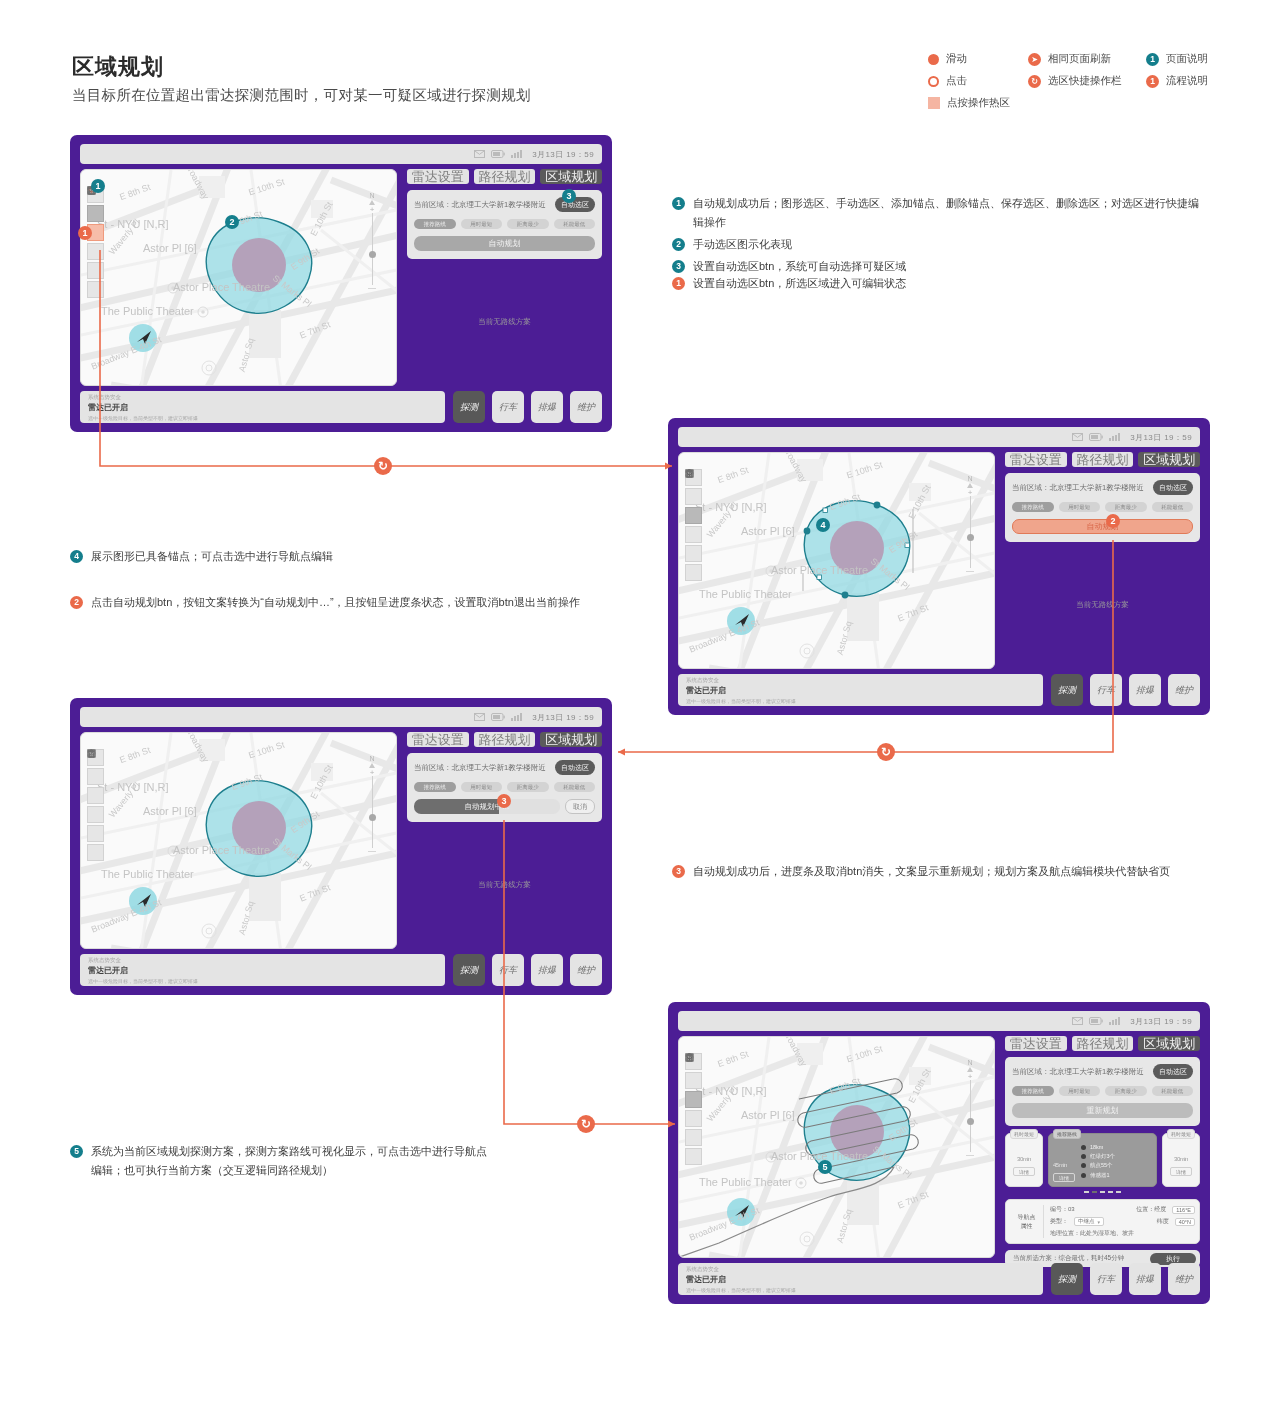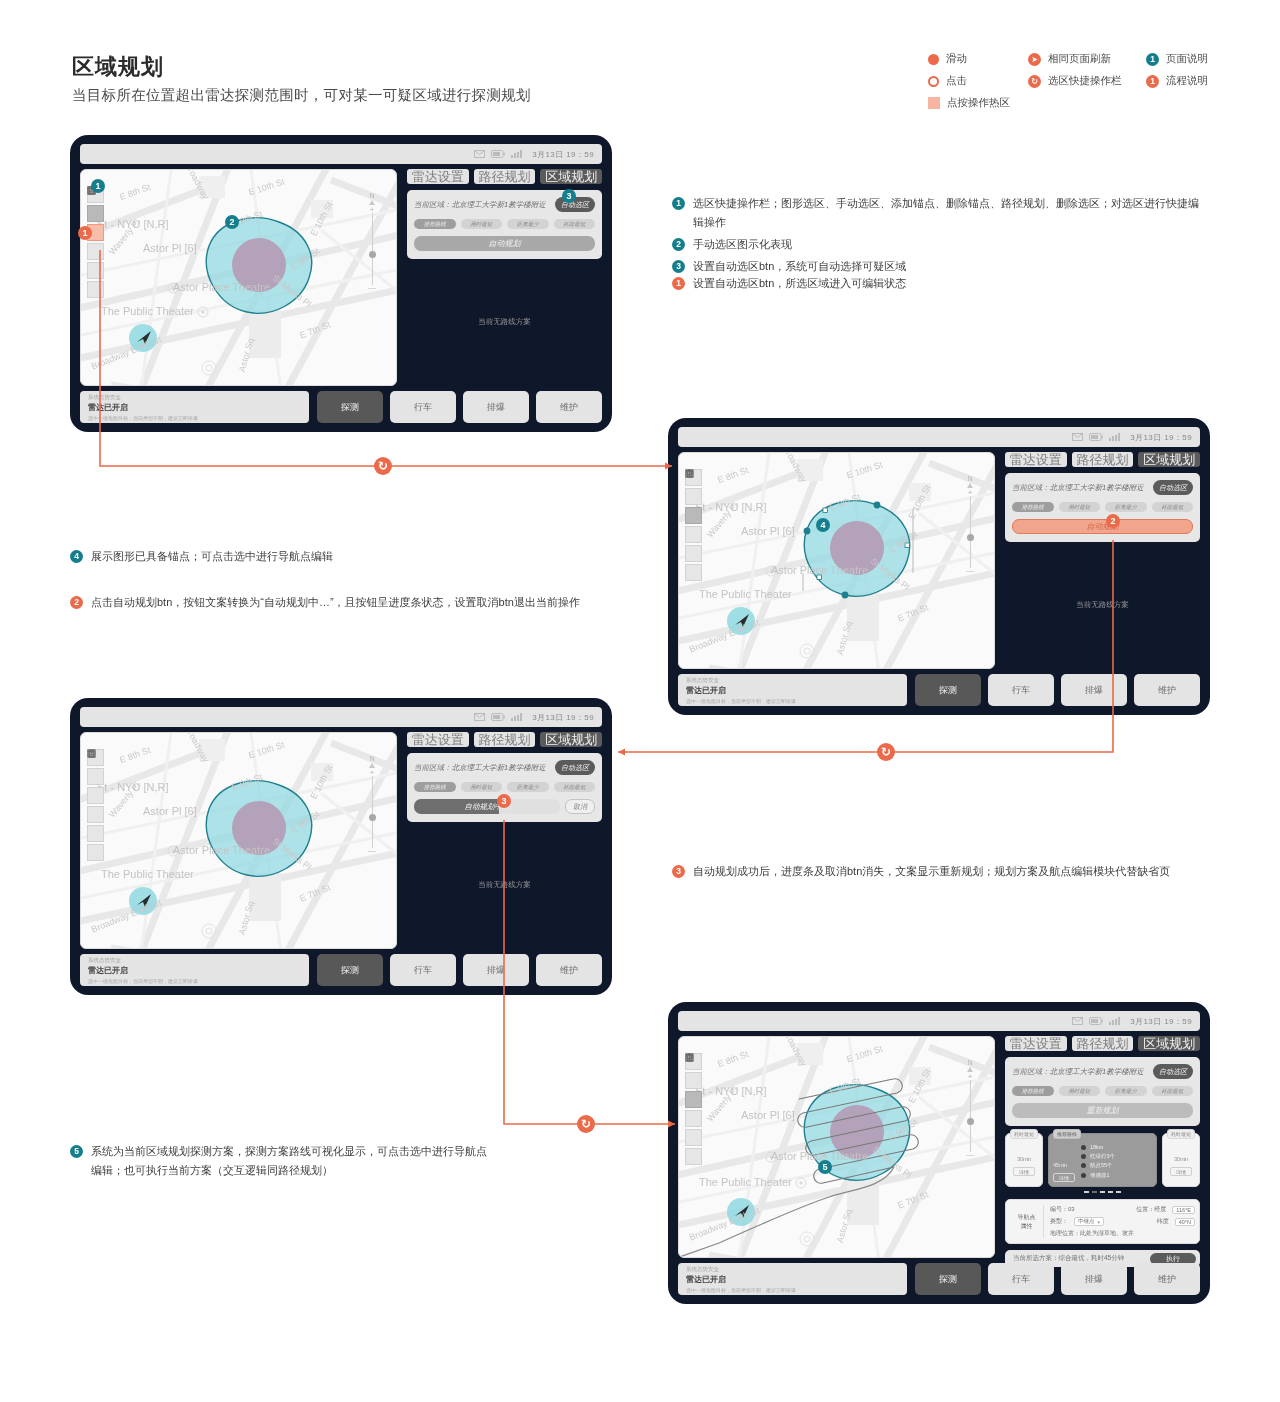--- a/index.html
+++ b/index.html
@@ -52,22 +52,22 @@
     flex: none; width: 13px; height: 13px; border-radius: 50%; margin-right: 8px; margin-top: 3px;
     color: #fff; font-size: 8.5px; line-height: 13px; text-align: center; font-weight: bold;
   }
   .bdg.teal { background: #147e8c; }
   .bdg.orange { background: #ea6a4a; }
   .note-line .txt { flex: 1; }
 
   
   .panel {
     position: absolute;
-    background: #0f172a;
-    border-radius: 18px;
+    background: #4c1d95;
+    border-radius: 7px;
   }
   .panel-inner { position: absolute; inset: 0; padding: 9px 10px; }
 
   .dev-topbar {
     height: 20px; background: #e4e4e4; border-radius: 4px;
     display: flex; align-items: center; justify-content: flex-end;
     padding-right: 8px; gap: 6px;
   }
   .ic { opacity: .55; }
   .topbar-time { font-size: 8px; color: #8a8a8a; letter-spacing: .4px; margin-left: 4px; }
@@ -121,21 +121,20 @@
   .ctrl { position: absolute; right: 0; top: 0; bottom: 0; }
   .tabrow { display: flex; gap: 5px; }
   .tab {
     flex: 1; height: 15px; border-radius: 3px; background: #e4e4e4;
     font-size: 13px; color: #7d7d7d; display: flex; align-items: center; justify-content: center;
   }
   .tab.active { background: #5b5b5b; color: #f2f2f2; }
   .card {
     margin-top: 6px; background: #e7e7e7; border-radius: 5px; padding: 7px 7px 8px;
     position: relative;
-    font-style: italic;
   }
   .card-row1 { display: flex; align-items: center; justify-content: space-between; }
   .card-region { font-size: 7.5px; color: #6e6e6e; white-space: nowrap; }
   .pill-auto {
     background: #5b5b5b; color: #f0f0f0; font-size: 7px; border-radius: 8px;
     padding: 2.5px 6px; white-space: nowrap; position: relative;
   }
   .chips { display: flex; gap: 5px; margin-top: 7px; }
   .chip {
     flex: 1; height: 10px; border-radius: 6px; background: #d3d3d3;
@@ -233,22 +232,22 @@
     display: flex; gap: 8px; align-items: stretch;
   }
   .statusbox {
     flex: 1; background: #e4e4e4; border-radius: 4px; padding: 3px 8px;
   }
   .st1 { font-size: 5.5px; color: #a6a6a6; }
   .st2 { font-size: 8px; color: #3f3f3f; font-weight: bold; margin-top: 1px; }
   .st3 { font-size: 5px; color: #a6a6a6; margin-top: 1.5px; }
   .actions { display: flex; gap: 7px; }
   .act {
-    width: 66px; border-radius: 5px; background: #e4e4e4; color: #6e6e6e;
-    font-size: 9px; display: flex; align-items: center; justify-content: center;
+    width: 32px; border-radius: 5px; background: #e4e4e4; color: #6e6e6e;
+    font-size: 9px; display: flex; align-items: center; justify-content: center; font-style: italic;
   }
   .act.active { background: #585858; color: #f2f2f2; }
 
   
   .marker {
     position: absolute; width: 14px; height: 14px; border-radius: 50%;
     color: #fff; font-size: 9px; font-weight: bold;
     display: flex; align-items: center; justify-content: center; z-index: 20;
   }
   .marker.teal { background: #157f8d; }
@@ -316,21 +315,21 @@
   <path d="M504 820 L504 1124 L675 1124" fill="none" stroke="#ea6a4a" stroke-width="1.6"></path>
   <polygon points="675,1124 668,1120.5 668,1127.5" fill="#ea6a4a"></polygon>
 </svg>
 <div class="refresh-ico" style="left:374px; top:457px;">↻</div>
 <div class="refresh-ico" style="left:877px; top:743px;">↻</div>
 <div class="refresh-ico" style="left:577px; top:1115px;">↻</div>
 
 <div class="note" style="left:672px; top:194px; width:530px;">
   <div class="note-line">
       <span class="bdg teal">1</span>
-      <span class="txt">选区快捷操作栏；图形选区、手动选区、添加锚点、删除锚点、路径规划、删除选区；对选区进行快捷编辑操作</span>
+      <span class="txt">自动规划成功后；图形选区、手动选区、添加锚点、删除锚点、保存选区、删除选区；对选区进行快捷编辑操作</span>
     </div>
   <div class="note-line">
       <span class="bdg teal">2</span>
       <span class="txt">手动选区图示化表现</span>
     </div>
   <div class="note-line">
       <span class="bdg teal">3</span>
       <span class="txt">设置自动选区btn，系统可自动选择可疑区域</span>
     </div>
 </div>

